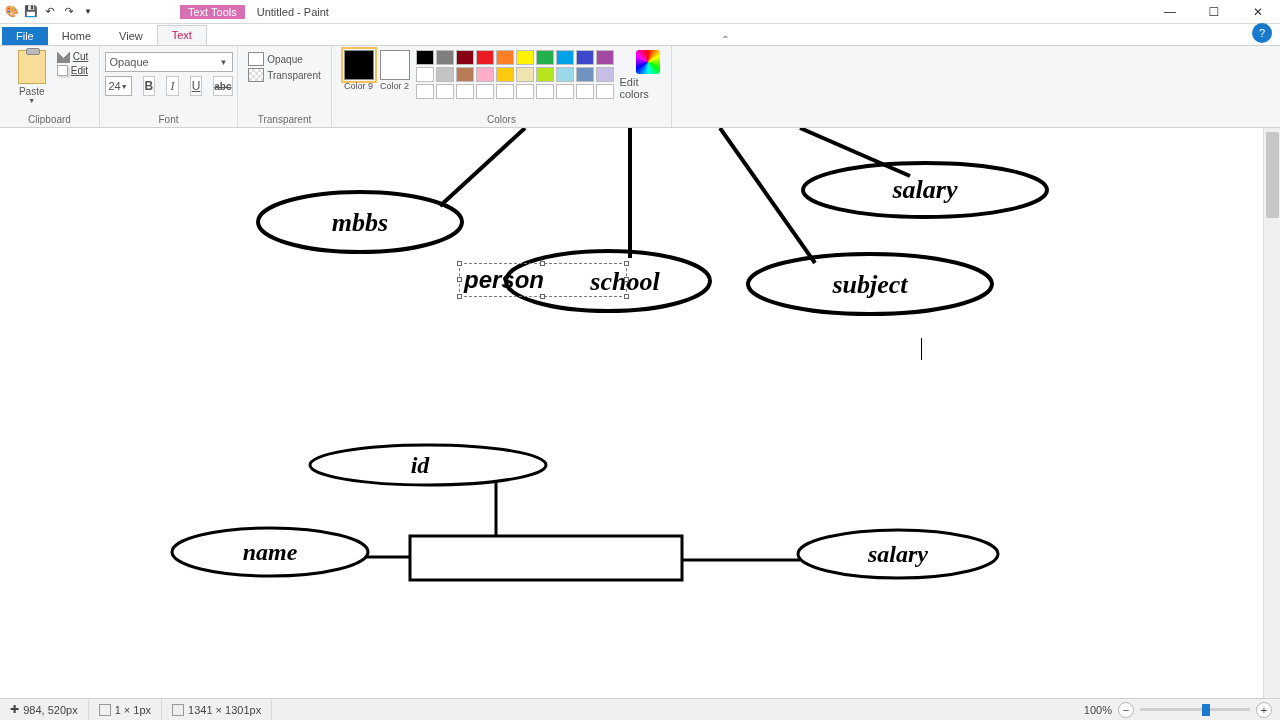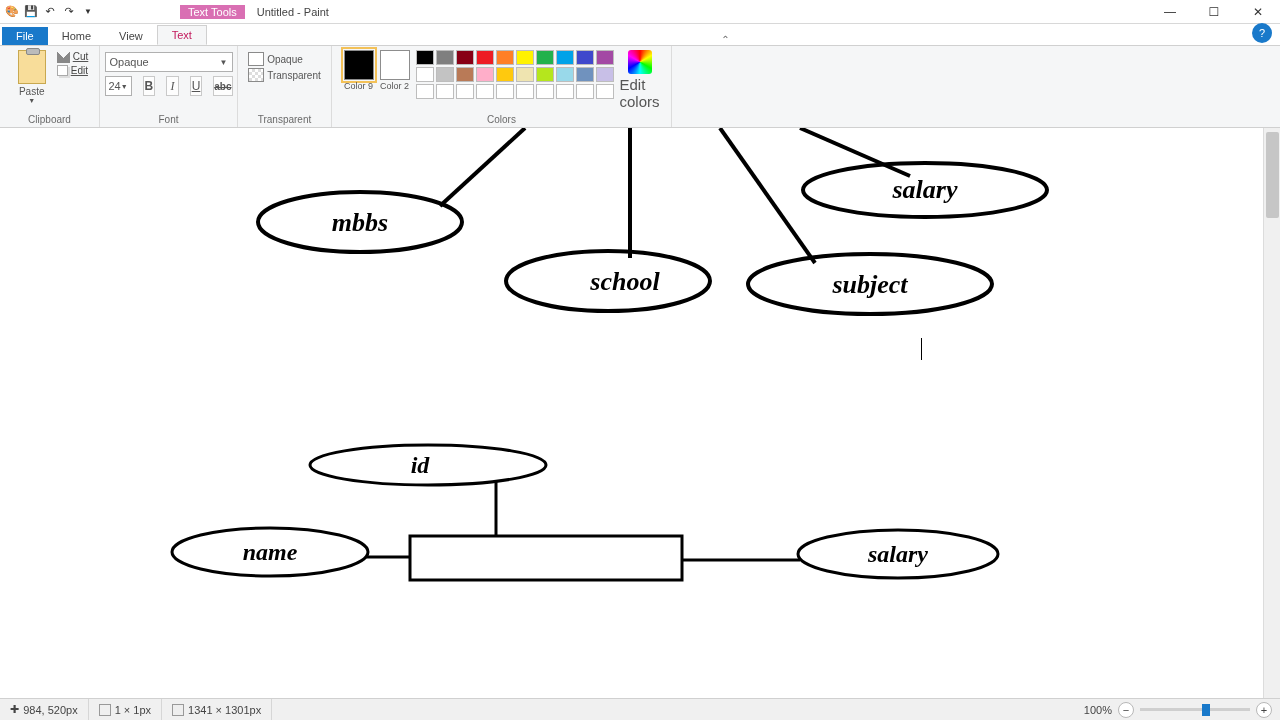--- a/index.html
+++ b/index.html
@@ -56,21 +56,21 @@
 .bg-item { font-size:10px; display:flex; align-items:center; gap:3px; }
 .bg-ico { width:16px;height:14px;border:1px solid #8a8a8a; background:#fff; }
 .bg-item.sel .bg-ico { background:#cfe6f5; }
 
 
 .colors-body { display:flex; align-items:flex-start; gap:6px; padding-top:2px;}
 .cur-color { display:flex; flex-direction:column; align-items:center; font-size:9px; }
 .cur-swatch { width:30px; height:30px; border:1px solid #8d8d8d; margin-bottom:1px;}
 .palette { display:grid; grid-template-columns: repeat(10, 18px); grid-auto-rows:15px; gap:2px; }
 .sw { width:18px; height:15px; border:1px solid #bdbdbd; }
-.edit-colors { display:flex; flex-direction:column; align-items:center; font-size:15px; width:40px;}
+.edit-colors { display:flex; flex-direction:column; align-items:flex-end; font-size:11px; width:40px;}
 .edit-ico { width:24px;height:24px; background:conic-gradient(red,yellow,lime,cyan,blue,magenta,red); border-radius:3px; margin-bottom:2px;}
 
 
 .canvas-wrap { position:relative; height: calc(720px - 24px - 22px - 82px - 22px); background:#fff; }
 .vscroll { position:absolute; right:0; top:0; width:17px; height:100%; background:#f0f0f0; border-left:1px solid #dcdcdc;}
 .vthumb { position:absolute; left:2px; width:13px; background:#c6c6c6; border-radius:2px; top:4px; height:86px;}
 
 svg.canvas-svg { position:absolute; left:0; top:0; }
 
 .text-edit-box { position:absolute; border:1px dashed #7a7a7a; padding:0 4px; font-style:italic; font-weight:bold; font-family:serif; font-size:24px; display:flex; align-items:center; background:transparent;}
@@ -254,20 +254,31 @@
 
     <ellipse cx="270" cy="424" rx="98" ry="24" fill="none" stroke="#000" stroke-width="3"></ellipse>
     <text x="270" y="432" text-anchor="middle" class="ellipse-label" font-size="24">name</text>
     <line x1="366" y1="429" x2="410" y2="429" stroke="#000" stroke-width="3"></line>
 
     <ellipse cx="898" cy="426" rx="100" ry="24" fill="none" stroke="#000" stroke-width="3"></ellipse>
     <text x="898" y="434" text-anchor="middle" class="ellipse-label" font-size="24">salary</text>
     <line x1="682" y1="432" x2="800" y2="432" stroke="#000" stroke-width="3"></line>
   </svg>
 
+  <div class="text-edit-box" style="left:459px; top:135px; width:168px; height:34px;">
+    <span>person</span>
+    <div class="handle" style="left:-3px; top:-3px;"></div>
+    <div class="handle" style="left:calc(50% - 3px); top:-3px;"></div>
+    <div class="handle" style="right:-3px; top:-3px;"></div>
+    <div class="handle" style="left:-3px; top:calc(50% - 3px);"></div>
+    <div class="handle" style="right:-3px; top:calc(50% - 3px);"></div>
+    <div class="handle" style="left:-3px; bottom:-3px;"></div>
+    <div class="handle" style="left:calc(50% - 3px); bottom:-3px;"></div>
+    <div class="handle" style="right:-3px; bottom:-3px;"></div>
+  </div>
 
   <div class="text-cursor" style="left:921px; top:210px;"></div>
 
   <div class="vscroll">
     <div class="vthumb"></div>
   </div>
 </div>
 
 <div class="statusbar">
   <div class="status-seg">

